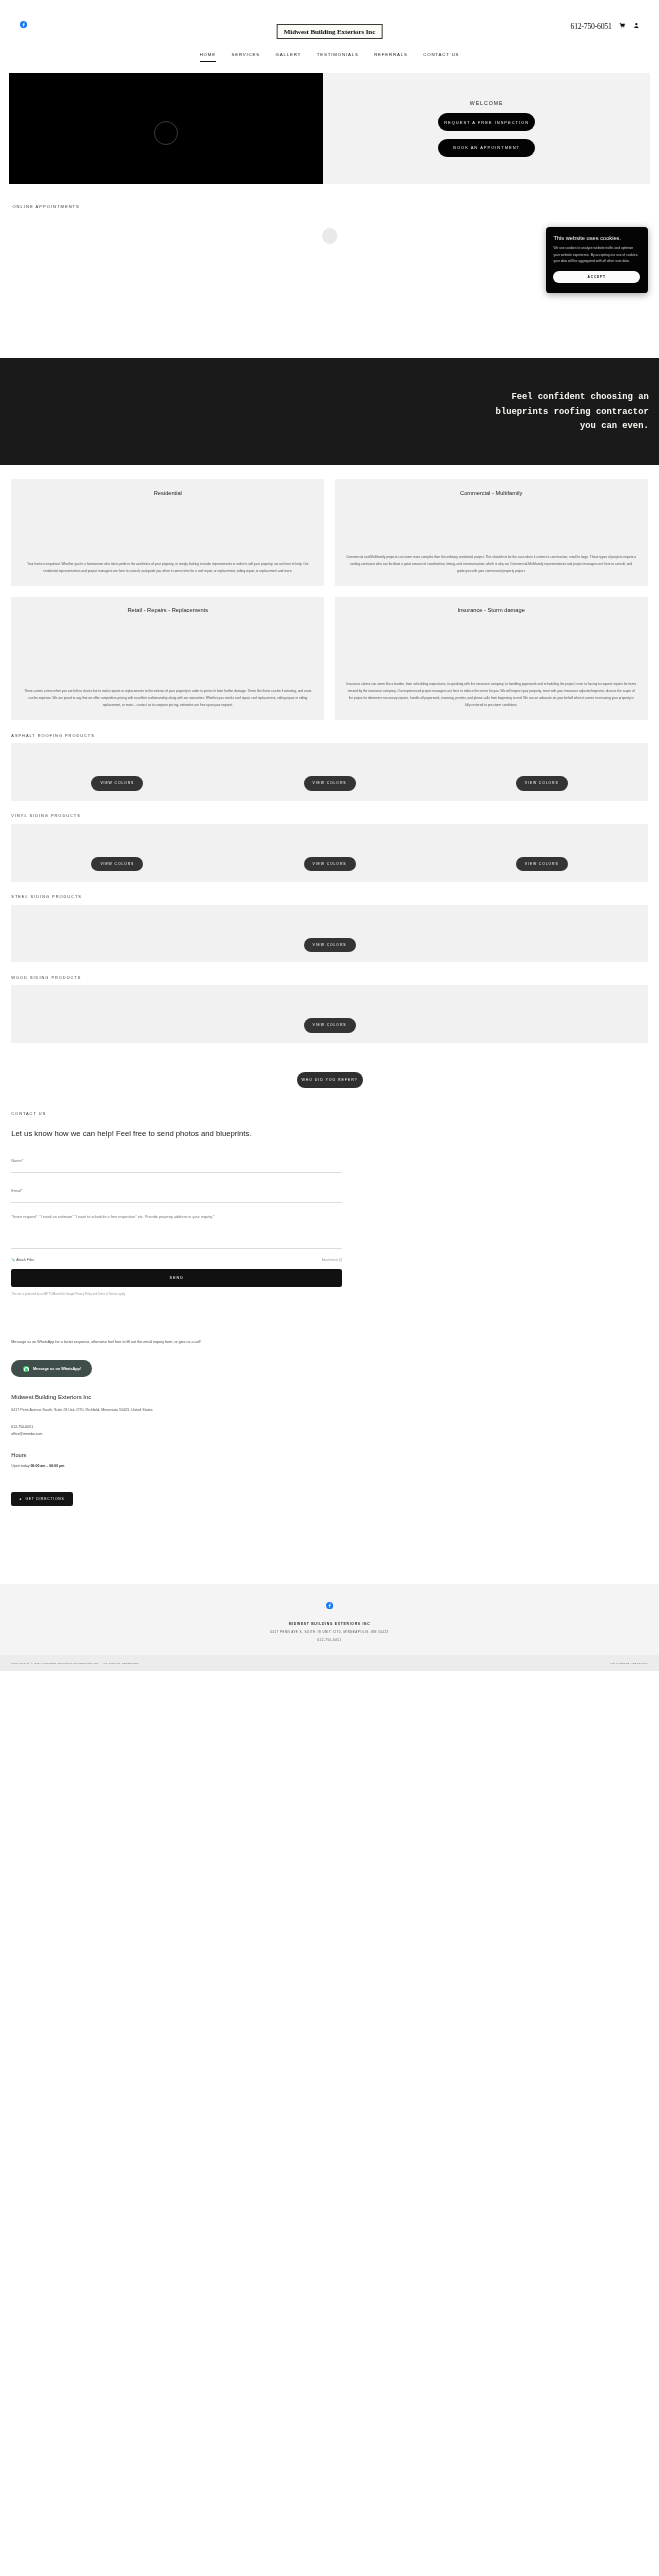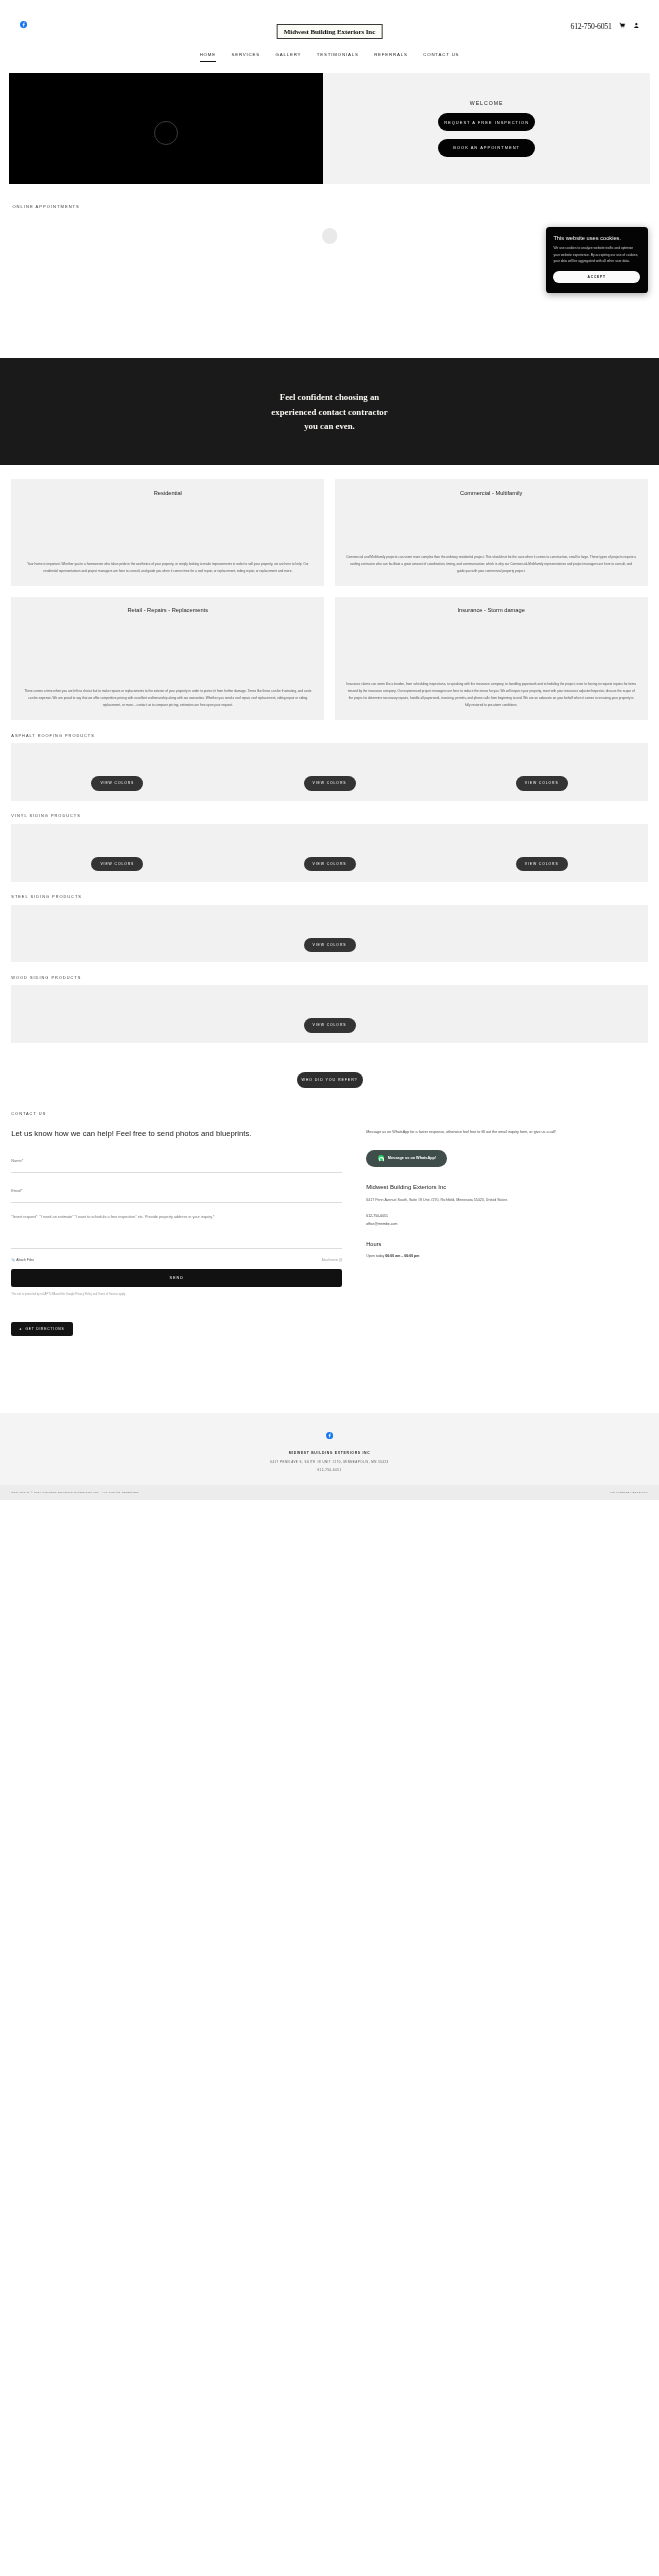--- a/index.html
+++ b/index.html
@@ -169,24 +169,25 @@
 
   
   .dark-band {
     background: #1a1a1a;
     color: #faf8f2;
     text-align: center;
     padding: 32px 10.3px;
     margin-top: 15.5px;
   }
   .dark-band p {
-    font-family: Liberation Serif, serif;
+    font-family: Liberation Mono, monospace;
     font-weight: bold;
     font-size: 8.8px;
     line-height: 1.62;
+    text-align: right;
   }
 
   
   .cards-wrap { padding: 14.4px 11.3px 0 11.3px; }
   .card-row { display: flex; gap: 10.3px; margin-bottom: 11.3px; }
   .card {
     flex: 1;
     background: #f1f1f1;
     padding: 10.3px 11.3px 11.3px 11.3px;
     display: flex;
@@ -255,21 +256,21 @@
     border-radius: 15.5px;
     font-size: 3.6px;
     letter-spacing: 0.9px;
     padding: 6.2px 0;
     width: 66px;
     cursor: pointer;
     font-family: "Liberation Sans", sans-serif;
   }
 
   
-  .contact-wrap { display: flex; padding: 0 11.3px; gap: 24px; }
+  .contact-wrap { display: flex; padding: 0 11.3px; gap: 24px; flex-direction: column; }
   .contact-left { width: 52%; }
   .contact-right { flex: 1; padding-top: 17.5px; }
   .contact-kicker {
     font-size: 3.9px;
     letter-spacing: 1px;
     color: #333;
     margin-bottom: 11.3px;
   }
   .contact-head {
     font-size: 7.7px;
@@ -492,21 +493,21 @@
 </div>
 
 <div class="section-label">ONLINE APPOINTMENTS</div>
 <div class="appt-area">
   <div class="appt-circle"></div>
 </div>
 
 <section class="dark-band">
   <p>
     <span>Feel confident choosing an</span><br>
-    <span>experienced contact contractor</span><br>
+    <span>blueprints roofing contractor</span><br>
     <span>you can even.</span>
   </p>
 </section>
 
 <section class="cards-wrap">
   <div class="card-row">
     <div class="card">
       <h3 class="card-title">Residential</h3>
       <div class="card-media"></div>
       <p class="card-body">Your home is important. Whether you're a homeowner who takes pride in the aesthetics of your property, or simply looking to make improvements in order to sell your property, we are here to help. Our residential representatives and project managers are here to consult, and guide you when it comes time for a roof repair, or replacement, siding repair, or replacement and more.</p>

